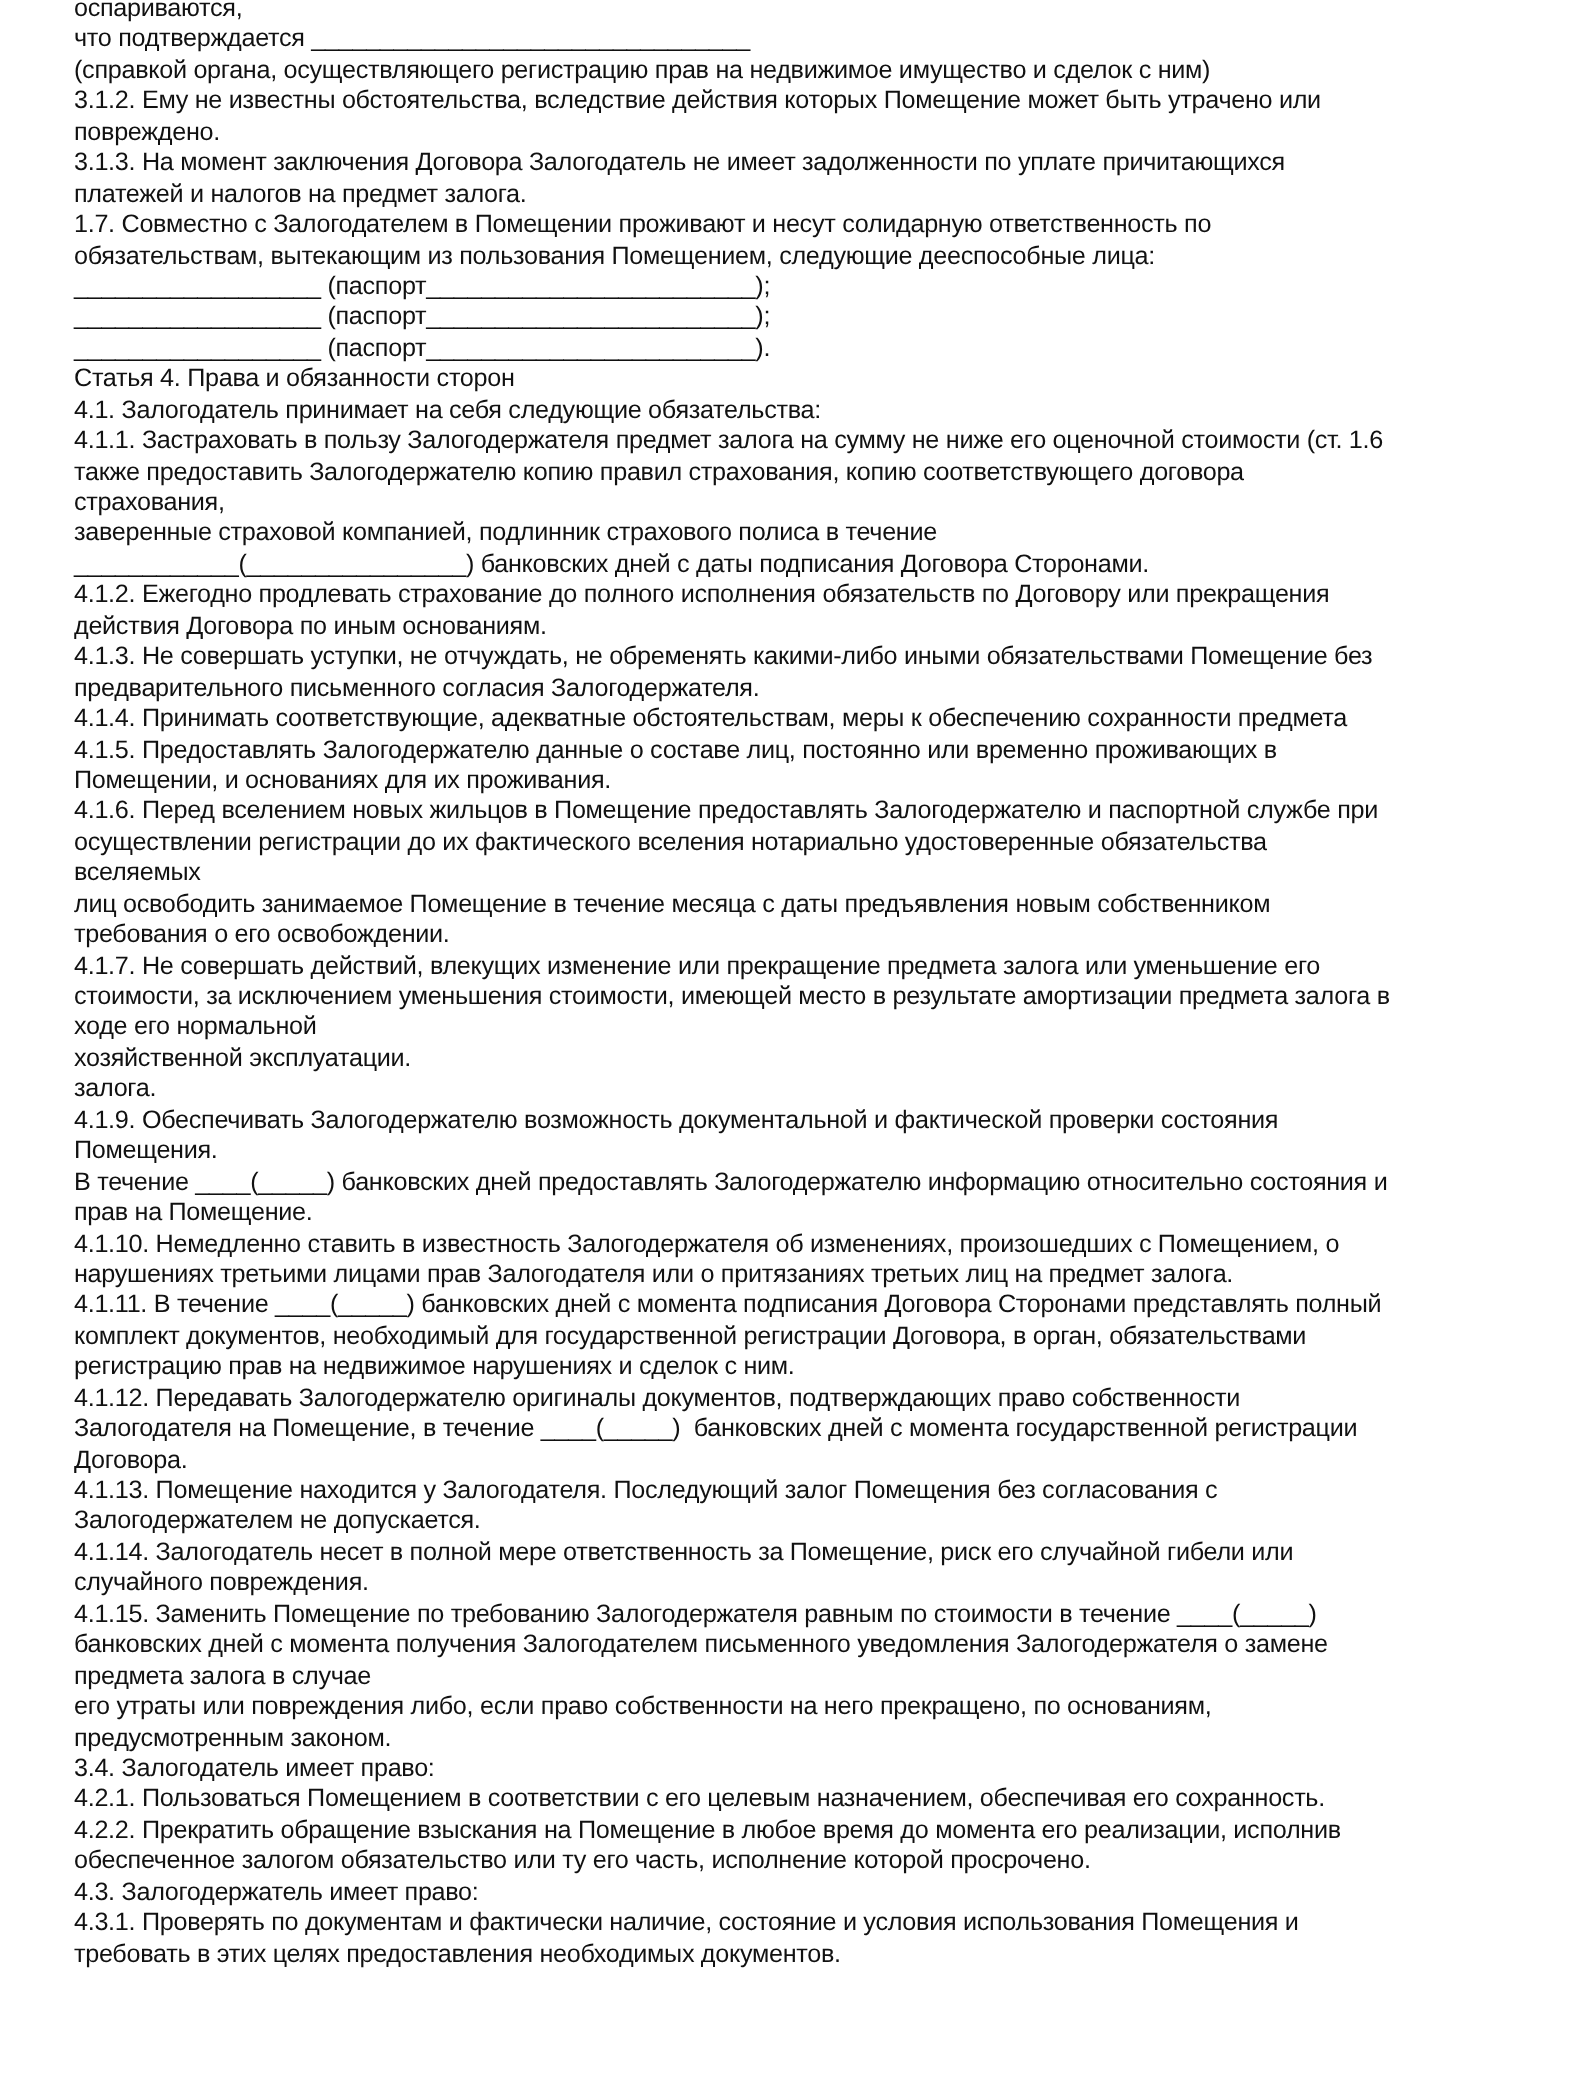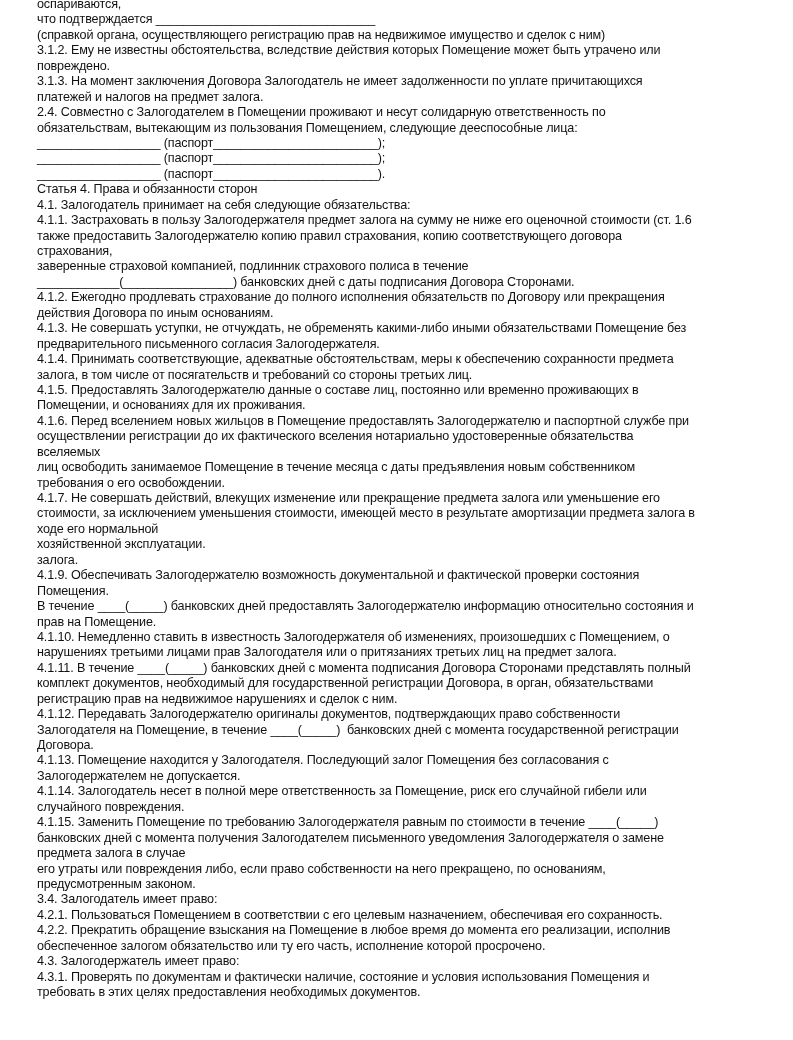--- a/index.html
+++ b/index.html
@@ -16,38 +16,37 @@
 <body>
 
 <div class="page" id="page">
     <div class="line">оспариваются,</div>
     <div class="line">что подтверждается ________________________________</div>
     <div class="line">(справкой органа, осуществляющего регистрацию прав на недвижимое имущество и сделок с ним)</div>
     <div class="line">3.1.2. Ему не известны обстоятельства, вследствие действия которых Помещение может быть утрачено или</div>
     <div class="line">повреждено.</div>
     <div class="line">3.1.3. На момент заключения Договора Залогодатель не имеет задолженности по уплате причитающихся</div>
     <div class="line">платежей и налогов на предмет залога.</div>
-    <div class="line">2.4. Совместно с Залогодателем в Помещении проживают и несут солидарную ответственность по</div>
+    <div class="line">1.7. Совместно с Залогодателем в Помещении проживают и несут солидарную ответственность по</div>
     <div class="line">обязательствам, вытекающим из пользования Помещением, следующие дееспособные лица:</div>
     <div class="line">__________________ (паспорт________________________);</div>
     <div class="line">__________________ (паспорт________________________);</div>
     <div class="line">__________________ (паспорт________________________).</div>
     <div class="line">Статья 4. Права и обязанности сторон</div>
     <div class="line">4.1. Залогодатель принимает на себя следующие обязательства:</div>
     <div class="line">4.1.1. Застраховать в пользу Залогодержателя предмет залога на сумму не ниже его оценочной стоимости (ст. 1.6</div>
     <div class="line">также предоставить Залогодержателю копию правил страхования, копию соответствующего договора</div>
     <div class="line">страхования,</div>
     <div class="line">заверенные страховой компанией, подлинник страхового полиса в течение</div>
     <div class="line">____________(________________) банковских дней с даты подписания Договора Сторонами.</div>
     <div class="line">4.1.2. Ежегодно продлевать страхование до полного исполнения обязательств по Договору или прекращения</div>
     <div class="line">действия Договора по иным основаниям.</div>
     <div class="line">4.1.3. Не совершать уступки, не отчуждать, не обременять какими-либо иными обязательствами Помещение без</div>
     <div class="line">предварительного письменного согласия Залогодержателя.</div>
     <div class="line">4.1.4. Принимать соответствующие, адекватные обстоятельствам, меры к обеспечению сохранности предмета</div>
-    <div class="line">залога, в том числе от посягательств и требований со стороны третьих лиц.</div>
     <div class="line">4.1.5. Предоставлять Залогодержателю данные о составе лиц, постоянно или временно проживающих в</div>
     <div class="line">Помещении, и основаниях для их проживания.</div>
     <div class="line">4.1.6. Перед вселением новых жильцов в Помещение предоставлять Залогодержателю и паспортной службе при</div>
     <div class="line">осуществлении регистрации до их фактического вселения нотариально удостоверенные обязательства</div>
     <div class="line">вселяемых</div>
     <div class="line">лиц освободить занимаемое Помещение в течение месяца с даты предъявления новым собственником</div>
     <div class="line">требования о его освобождении.</div>
     <div class="line">4.1.7. Не совершать действий, влекущих изменение или прекращение предмета залога или уменьшение его</div>
     <div class="line">стоимости, за исключением уменьшения стоимости, имеющей место в результате амортизации предмета залога в</div>
     <div class="line">ходе его нормальной</div>

